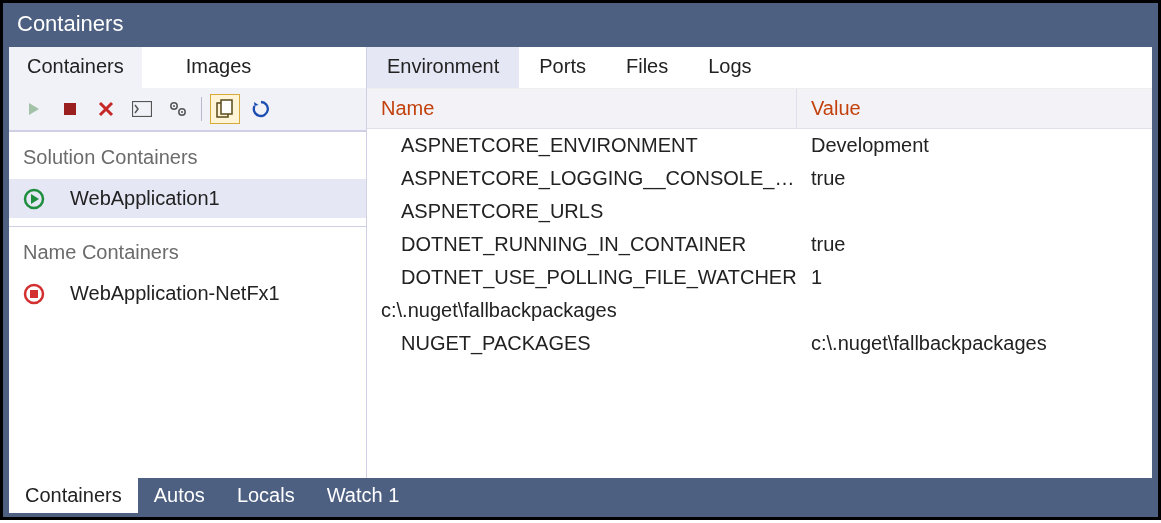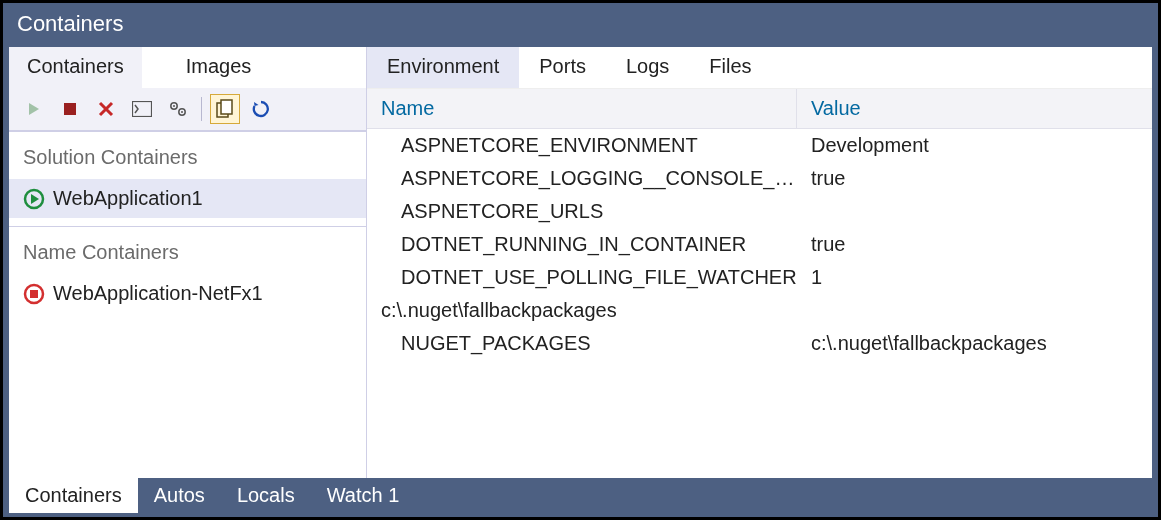--- a/index.html
+++ b/index.html
@@ -67,21 +67,21 @@
     margin: 0 2px;
   }
   .section-header {
     color: #6b6b6b;
     font-size: 20px;
     padding: 14px 14px 10px 14px;
   }
   .list-item {
     display: flex;
     align-items: center;
-    gap: 8px;
+    gap: 25px;
     padding: 8px 14px;
     cursor: pointer;
     font-size: 20px;
     color: #222;
   }
   .list-item.selected { background: #e5e7f5; }
   .section-divider {
     height: 1px;
     background: #cfcfe6;
     margin: 8px 0 0 0;
@@ -104,21 +104,21 @@
     cursor: pointer;
   }
   .right-tab.active { background: #e5e7f5; }
   .grid-header {
     display: flex;
     background: #f3f3f7;
     border-bottom: 1px solid #e0e0ea;
   }
   .grid-header .col {
     font-size: 20px;
-    color: #0369a1;
+    color: #c2410c;
     padding: 8px 14px;
   }
   .col-name { width: 430px; border-right: 1px solid #e0e0ea; }
   .col-value { flex: 1; }
   .grid-body { flex: 1; overflow: hidden; }
   .row {
     display: flex;
     font-size: 20px;
     color: #222;
     padding: 5px 0;
@@ -221,22 +221,22 @@
             </svg>
         </span>
         <span>WebApplication-NetFx1</span>
       </div>
     </div>
 
     <div class="right-panel">
       <div class="right-tabs">
         <div class="right-tab active">Environment</div>
         <div class="right-tab">Ports</div>
+        <div class="right-tab">Files</div>
         <div class="right-tab">Logs</div>
-        <div class="right-tab">Files</div>
       </div>
 
       <div class="grid-header">
         <div class="col col-name">Name</div>
         <div class="col col-value">Value</div>
       </div>
 
       <div class="grid-body">
         <div class="row">
             <div class="cell-name">ASPNETCORE_ENVIRONMENT</div>

